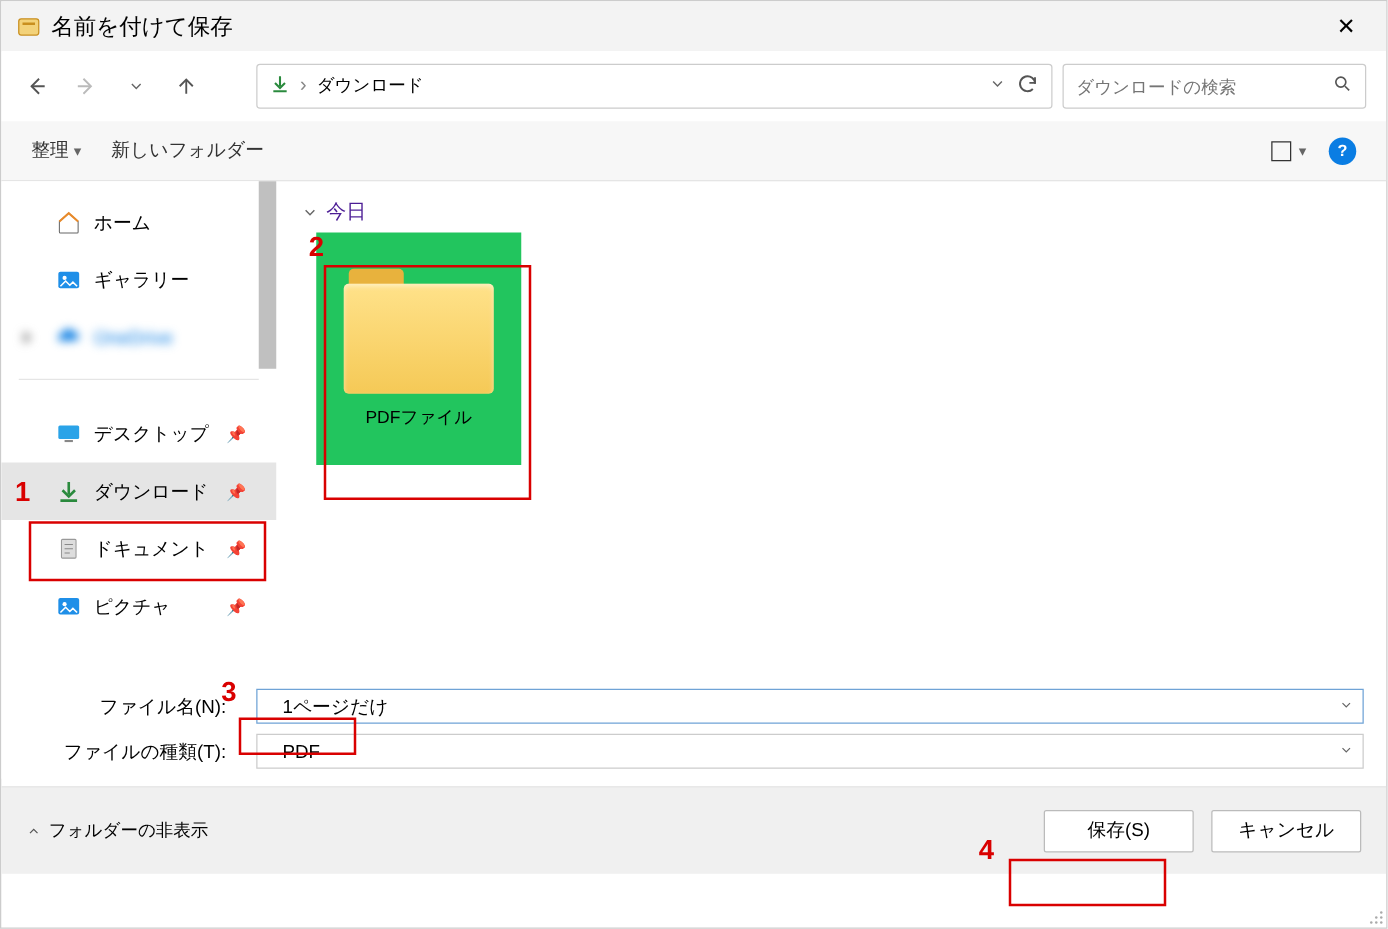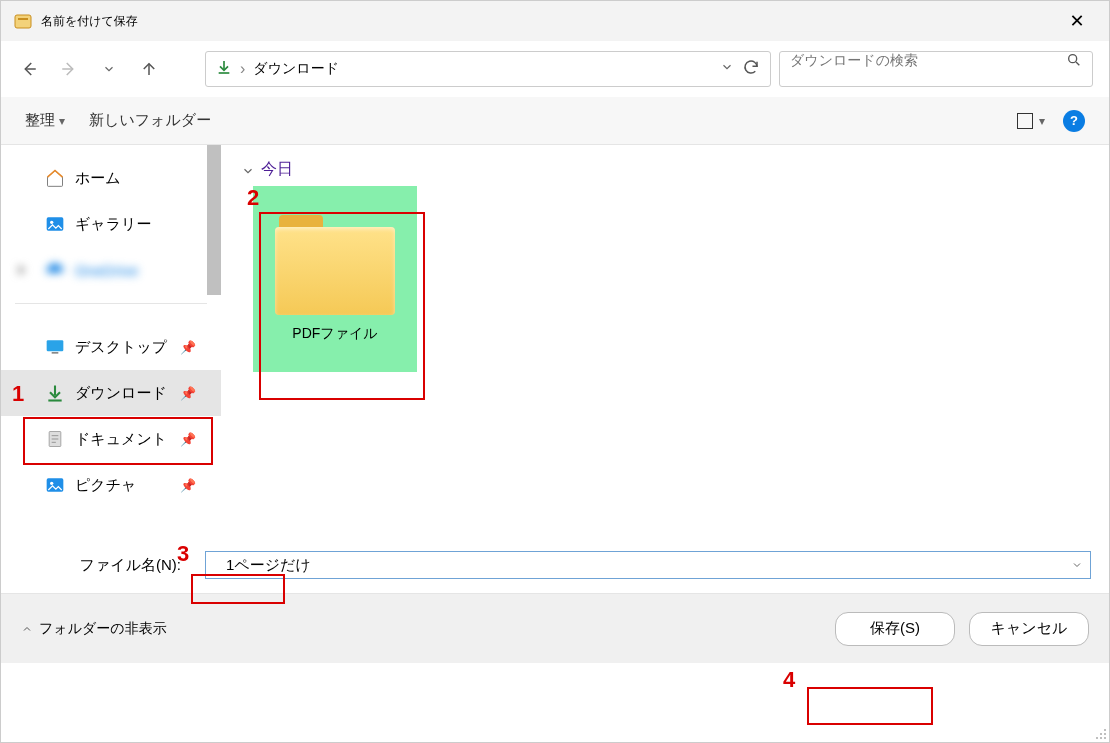--- a/index.html
+++ b/index.html
@@ -1,32 +1,32 @@
 <!DOCTYPE html>
 <html><head>
 <meta charset="utf-8">
 <style>
 * { box-sizing: border-box; margin: 0; padding: 0; font-family: "Yu Gothic UI", "Meiryo", sans-serif; }
 body { background: #fff; width: 1110px; height: 743px; border: 1px solid #ccc; overflow: hidden; position: relative; }
 
 .titlebar { height: 40px; display: flex; align-items: center; padding: 0 12px; background: #f3f3f3; }
 .titlebar .app-icon { width: 20px; height: 20px; margin-right: 8px; display: inline-flex; }
-.titlebar .title { font-size: 12px; }
+.titlebar .title { font-size: 18px; }
 .titlebar .close { margin-left: auto; width: 40px; text-align: center; font-size: 18px; }
 
 .nav-row { height: 56px; display: flex; align-items: center; padding: 12px 16px; gap: 8px; background: #fff; }
 .nav-btns { display: flex; gap: 16px; align-items: center; width: 180px; }
 .nav-btn { width: 24px; height: 24px; display: flex; align-items: center; justify-content: center; color: #555; }
 .nav-btn.disabled { color: #bbb; }
 .address-bar { flex: 1; border: 1px solid #ccc; height: 36px; display: flex; align-items: center; padding: 0 10px; gap: 8px; border-radius: 3px; }
 .address-bar .dl-icon { color: #2a8a3d; }
 .address-bar .path { font-size: 14px; flex: 1; }
 .address-bar .chev { color: #666; }
 .address-bar .refresh { color: #555; }
-.search-box { width: 314px; border: 1px solid #ccc; height: 36px; display: flex; align-items: flex-start; padding: 0 10px; border-radius: 3px; }
+.search-box { width: 243px; border: 1px solid #ccc; height: 36px; display: flex; align-items: center; padding: 0 10px; border-radius: 3px; }
 .search-box input { border: none; outline: none; flex: 1; font-size: 14px; color: #888; background: transparent; }
 .search-box .sicon { color: #555; }
 
 .toolbar { height: 48px; background: #f7f7f7; border-bottom: 1px solid #e5e5e5; display: flex; align-items: center; padding: 0 24px; gap: 24px; }
 .toolbar .tbtn { font-size: 15px; color: #333; display: flex; align-items: center; gap: 4px; }
 .toolbar .right { margin-left: auto; display: flex; align-items: center; gap: 18px; }
 .toolbar .view-square { width: 16px; height: 16px; border: 1.5px solid #333; background: transparent; }
 .toolbar .help { width: 22px; height: 22px; border-radius: 50%; background: #0a7de3; color: #fff; display: flex; align-items: center; justify-content: center; font-size: 13px; font-weight: bold; }
 
 .body-area { display: flex; height: 392px; }
@@ -38,37 +38,37 @@
 .side-item.selected { background: #e5e5e5; }
 .side-item.expander::before { content: ""; position: absolute; left: 18px; width: 0; height: 0; border-top: 5px solid transparent; border-bottom: 5px solid transparent; border-left: 6px solid #777; }
 .side-sep { height: 1px; background: #e5e5e5; margin: 10px 14px; }
 .blur-row { filter: blur(4px); color: #0a7de3; }
 
 .annot { position: absolute; color: #d90000; font-weight: bold; font-size: 22px; pointer-events: none; z-index: 100; }
 .annot-box { position: absolute; border: 2px solid #d90000; pointer-events: none; z-index: 99; }
 
 .content { flex: 1; padding: 14px 20px; position: relative; }
 .group-header { font-size: 16px; color: #4c1d95; margin-left: 22px; margin-bottom: 6px; }
-.folder-item { width: 164px; height: 186px; border: 1px solid transparent; background: #86efac; display: flex; flex-direction: column; align-items: center; justify-content: center; gap: 10px; margin-left: 12px; }
+.folder-item { width: 164px; height: 186px; border: 1px solid transparent; background: #22c55e; display: flex; flex-direction: column; align-items: center; justify-content: center; gap: 10px; margin-left: 12px; }
 .folder-icon { position: relative; width: 120px; height: 100px; }
 .folder-tab { position: absolute; top: 0; left: 4px; width: 44px; height: 18px; background: #e8b23d; border-radius: 4px 4px 0 0; }
 .folder-body { position: absolute; top: 12px; left: 0; width: 120px; height: 88px; background: linear-gradient(180deg, #ffe28a 0%, #f5c956 100%); border-radius: 4px; box-shadow: inset 0 2px 4px rgba(255,255,255,0.5); }
 .folder-item .fname { font-size: 14px; }
 
 .bottom-inputs { background: #fff; padding: 10px 18px 4px; }
 .inp-row { display: flex; align-items: center; height: 36px; gap: 24px; }
 .inp-row label { width: 162px; text-align: right; font-size: 15px; }
 .inp-row .inp { flex: 1; border: 1px solid #6fa3d6; height: 28px; display: flex; align-items: center; padding: 0 20px; font-size: 15px; position: relative; }
 .inp-row .inp.grayborder { border-color: #ccc; }
 .inp-row .drop { width: 18px; color: #666; text-align: center; }
 
 .footer { background: #f0f0f0; border-top: 1px solid #e5e5e5; height: 70px; display: flex; align-items: center; padding: 0 20px; margin-top: 6px; }
 .footer .hide-folders { font-size: 14px; display: flex; align-items: center; gap: 6px; }
 .footer .btns { margin-left: auto; display: flex; gap: 14px; }
-.footer button { width: 120px; height: 34px; font-size: 15px; background: #fff; border: 1px solid #bbb; border-radius: 13px; cursor: pointer; }
+.footer button { width: 120px; height: 34px; font-size: 15px; background: #fff; border: 1px solid #bbb; border-radius: 2px; cursor: pointer; }
 
 .resize-grip { position: absolute; right: 2px; bottom: 2px; width: 14px; height: 14px; color: #aaa; }
 </style>
 </head>
 <body>
 
 <div class="titlebar">
   <span class="app-icon">
     <svg viewBox="0 0 20 20">
         <rect x="2" y="4" width="16" height="13" rx="2" fill="#f3d27a" stroke="#c98f1f"></rect>
@@ -253,20 +253,31 @@
     <label>ファイル名(N):</label>
     <div class="inp">
       <span>1ページだけ</span>
       <span class="drop" style="position:absolute;right:4px;">
         <svg width="12" height="12" viewBox="0 0 24 24">
             <path d="M6 9l6 6 6-6" stroke="#666" stroke-width="2" fill="none"></path>
           </svg>
       </span>
     </div>
   </div>
+  <div class="inp-row">
+    <label>ファイルの種類(T):</label>
+    <div class="inp grayborder">
+      <span>PDF</span>
+      <span class="drop" style="position:absolute;right:4px;">
+        <svg width="12" height="12" viewBox="0 0 24 24">
+            <path d="M6 9l6 6 6-6" stroke="#666" stroke-width="2" fill="none"></path>
+          </svg>
+      </span>
+    </div>
+  </div>
 </div>
 
 <div class="footer">
   <span class="hide-folders">
     <svg width="12" height="12" viewBox="0 0 24 24">
         <path d="M6 15l6-6 6 6" stroke="#555" stroke-width="2" fill="none"></path>
       </svg>
     <span>フォルダーの非表示</span>
   </span>
   <div class="btns">

